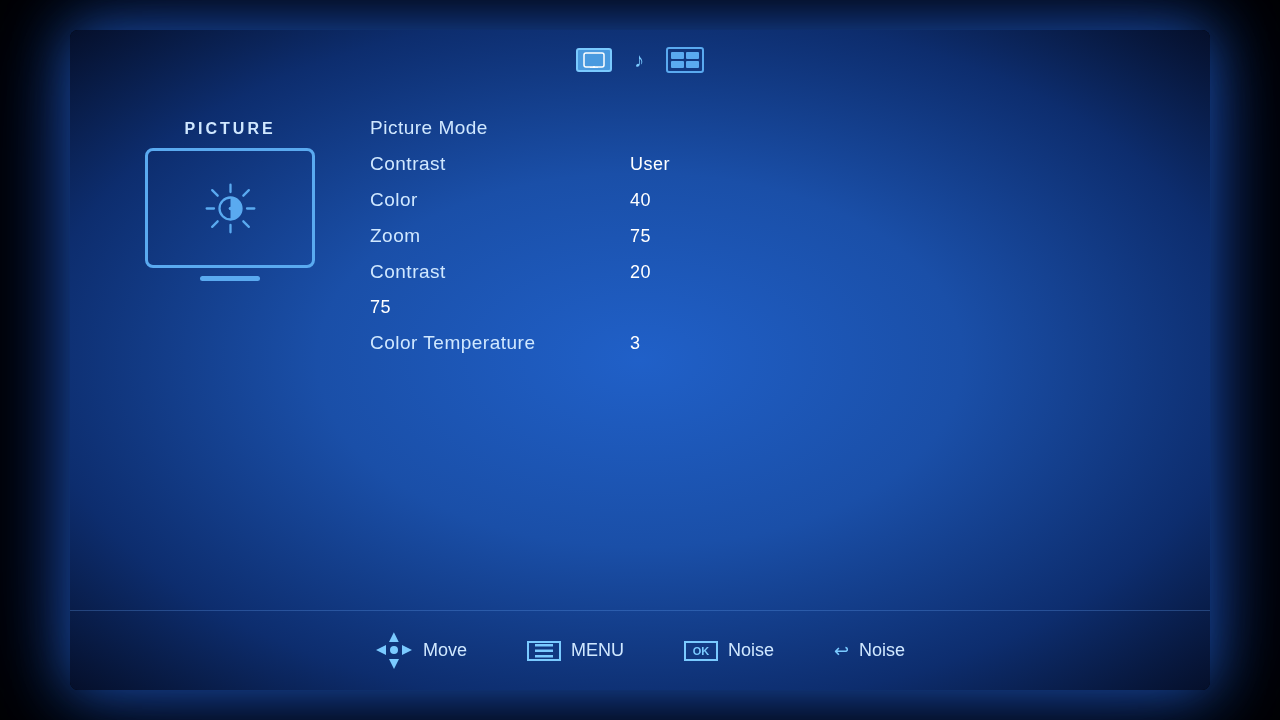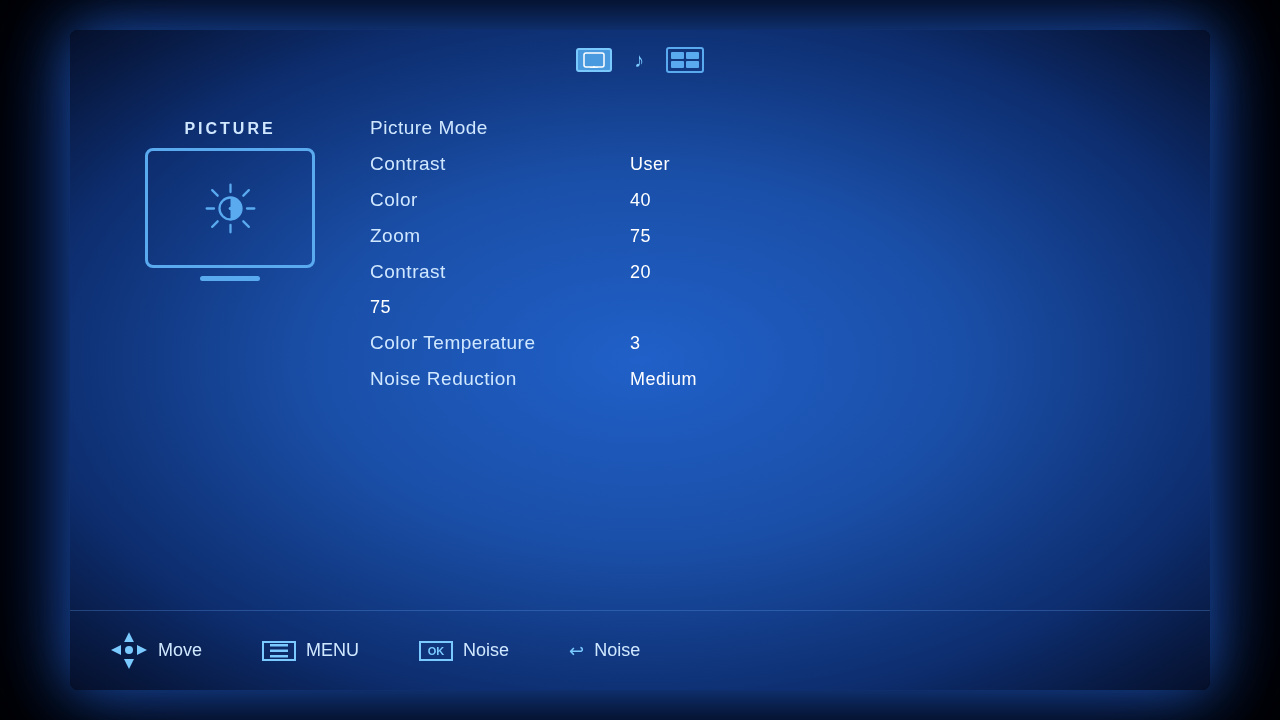--- a/index.html
+++ b/index.html
@@ -157,23 +157,24 @@
       color: #ffffff;
       font-size: 18px;
       letter-spacing: 0.5px;
     }
 
     
     .bottom-bar {
       height: 80px;
       display: flex;
       align-items: center;
+      justify-content: center;
       gap: 60px;
       border-top: 1px solid rgba(100, 160, 240, 0.3);
-      padding: 0 40px;
+      padding: 0 32px;
     }
 
     .bottom-item {
       display: flex;
       align-items: center;
       gap: 10px;
       color: #d0e8ff;
       font-size: 18px;
     }
 
@@ -294,24 +295,20 @@
         <span class="menu-row-label">Contrast</span>
         <span class="menu-row-value">20</span>
       </div>
       <div class="menu-row">
         <span class="menu-row-value">75</span>
       </div>
       <div class="menu-row">
         <span class="menu-row-label">Color Temperature</span>
         <span class="menu-row-value">3</span>
       </div>
-      <div class="menu-row">
-        <span class="menu-row-label">Noise Reduction</span>
-        <span class="menu-row-value">Medium</span>
-      </div>
     </div>
 
   </div>
 
   <div class="bottom-bar">
 
     <div class="bottom-item">
       <div class="dpad-icon">
         <div class="dpad-cell"></div>
         <div style="display:flex;align-items:center;justify-content:center;">

